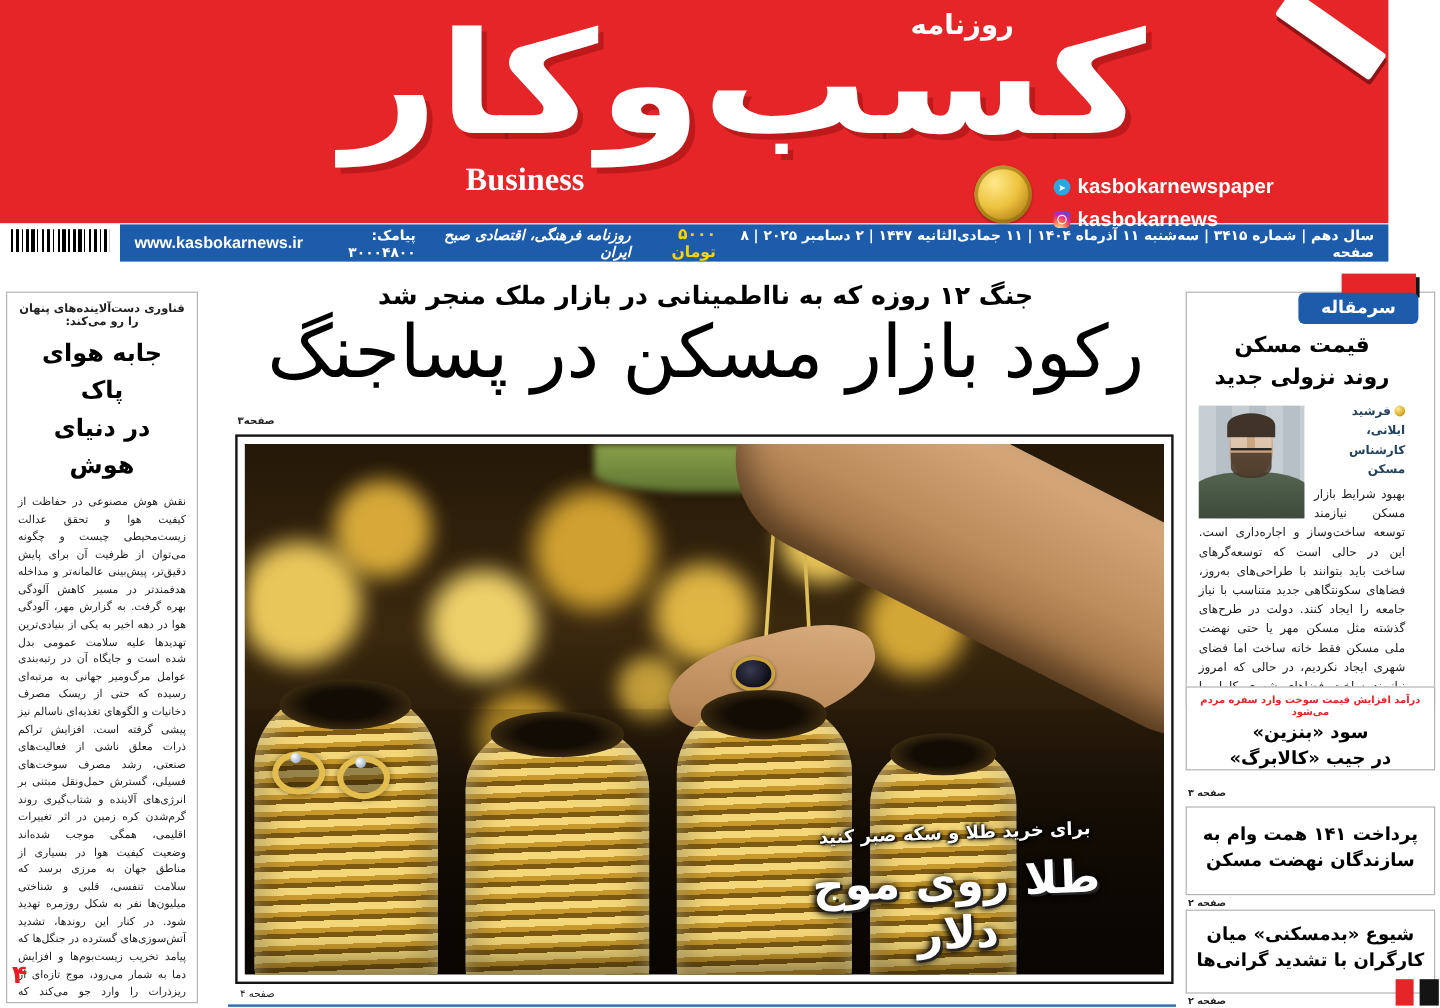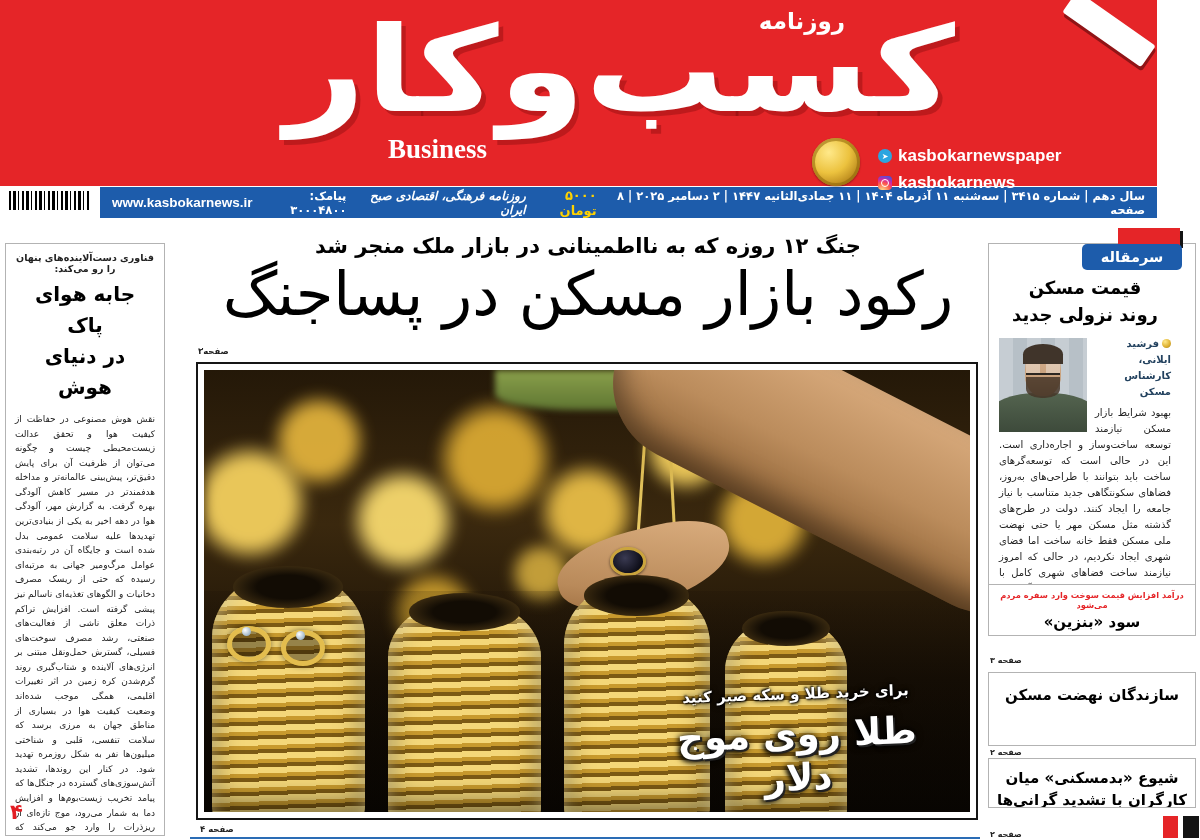--- a/index.html
+++ b/index.html
@@ -107,21 +107,21 @@
     background:rgba(10,6,2,.4);box-shadow:0 0 6px rgba(0,0,0,.5);}
   .fg-ring b{position:absolute;left:10px;top:-4px;width:9px;height:9px;border-radius:50%;display:block;
     background:radial-gradient(circle at 35% 35%, #ffffff, #9fb6c9 70%);}
   .fr1{left:3%;}
   .fr2{left:10%;bottom:33%;}
   .ph-caption{right:2.5%;bottom:3%;width:40%;text-align:center;color:#fff;transform:rotate(-2deg);}
   .ph-caption .small{display:block;font-size:15px;font-weight:bold;margin-bottom:10px;
     text-shadow:1px 1px 2px #000,-1px -1px 2px #000,0 0 6px #000;}
   .ph-caption .big{display:block;font-size:37px;font-weight:bold;
     text-shadow:2px 2px 0 #222,-2px 2px 5px #000,0 0 8px #000;}
-  .photo-pageref{left:200px;top:824px;font-size:8.5px;font-weight:bold;color:#222;}
+  .photo-pageref{left:200px;top:824px;font-size:8.5px;font-weight:normal;color:#222;}
 
   
   .ed-tab{left:1118px;top:228px;width:62px;height:17px;background:#e52528;box-shadow:3px 3px 0 #141414;z-index:3;}
   .ed-pill{left:1082px;top:244px;width:100px;height:26px;background:#1d5cab;border-radius:5px;z-index:4;
     color:#fff;font-size:14.5px;font-weight:bold;display:flex;align-items:center;justify-content:center;}
   .ed-box{left:988px;top:243px;width:208px;height:345px;border:1px solid #b3b3b3;background:#fff;
     padding:30px 24px 6px 10px;box-sizing:border-box;overflow:hidden;}
   .ed-title{text-align:center;font-size:18px;font-weight:bold;line-height:1.5;color:#000;}
   .ed-flow{margin-top:8px;}
   .ed-photo{float:left;width:88px;height:94px;position:relative;overflow:hidden;margin:2px 8px 4px 0;
@@ -138,23 +138,23 @@
     border-bottom:2px solid #2c2620;
     background:linear-gradient(90deg,rgba(255,255,255,.35) 0 40%,transparent 40% 60%,rgba(255,255,255,.35) 60% 100%);}
   .ed-author{font-size:10px;font-weight:bold;color:#23425f;line-height:1.6;}
   .ed-coin{display:inline-block;width:9px;height:9px;border-radius:50%;vertical-align:-1px;margin-left:3px;
     background:radial-gradient(circle at 35% 30%, #ffe98a, #dcae2e 60%, #9c7a1a);}
   .ed-body{font-size:10px;line-height:1.6;text-align:justify;color:#222;margin-top:5px;}
 
   
   .tz{left:988px;width:208px;border:1px solid #b3b3b3;background:#fff;box-sizing:border-box;
     text-align:center;padding:5px 6px;overflow:hidden;}
-  .tz1{top:584px;height:52px;}
+  .tz1{top:572px;height:70px;}
   .tz2{top:672px;height:74px;padding-top:12px;}
-  .tz3{top:758px;height:50px;padding-top:9px;}
+  .tz3{top:758px;height:70px;padding-top:9px;}
   .tz-kicker{color:#e52528;font-size:8.3px;font-weight:bold;margin-bottom:2px;}
   .tz-title{font-size:15px;font-weight:bold;line-height:1.45;color:#000;}
   .tz-page{left:990px;font-size:8px;font-weight:bold;color:#222;}
   .tzp1{top:656px;} .tzp2{top:748px;} .tzp3{top:830px;}
 
   
   .corner-red{left:1163px;top:816px;width:15px;height:22px;background:#e52528;}
   .corner-black{left:1183px;top:816px;width:16px;height:22px;background:#141414;}
   .bottom-rule{left:190px;top:837px;width:790px;height:2px;background:#2a6cb5;}
 </style>
@@ -265,20 +265,21 @@
   </div>
 
   <div class="abs tz tz1">
     <div class="tz-kicker">درآمد افزایش قیمت سوخت وارد سفره مردم می‌شود</div>
     <div class="tz-title">سود «بنزین»</div>
     <div class="tz-title">در جیب «کالابرگ»</div>
   </div>
   <div class="abs tz-page tzp1">صفحه ۳</div>
 
   <div class="abs tz tz2">
+    <div class="tz-title">پرداخت ۱۴۱ همت وام به</div>
     <div class="tz-title">سازندگان نهضت مسکن</div>
   </div>
   <div class="abs tz-page tzp2">صفحه ۲</div>
 
   <div class="abs tz tz3">
     <div class="tz-title">شیوع «بدمسکنی» میان</div>
     <div class="tz-title">کارگران با تشدید گرانی‌ها</div>
   </div>
   <div class="abs tz-page tzp3">صفحه ۲</div>
 

